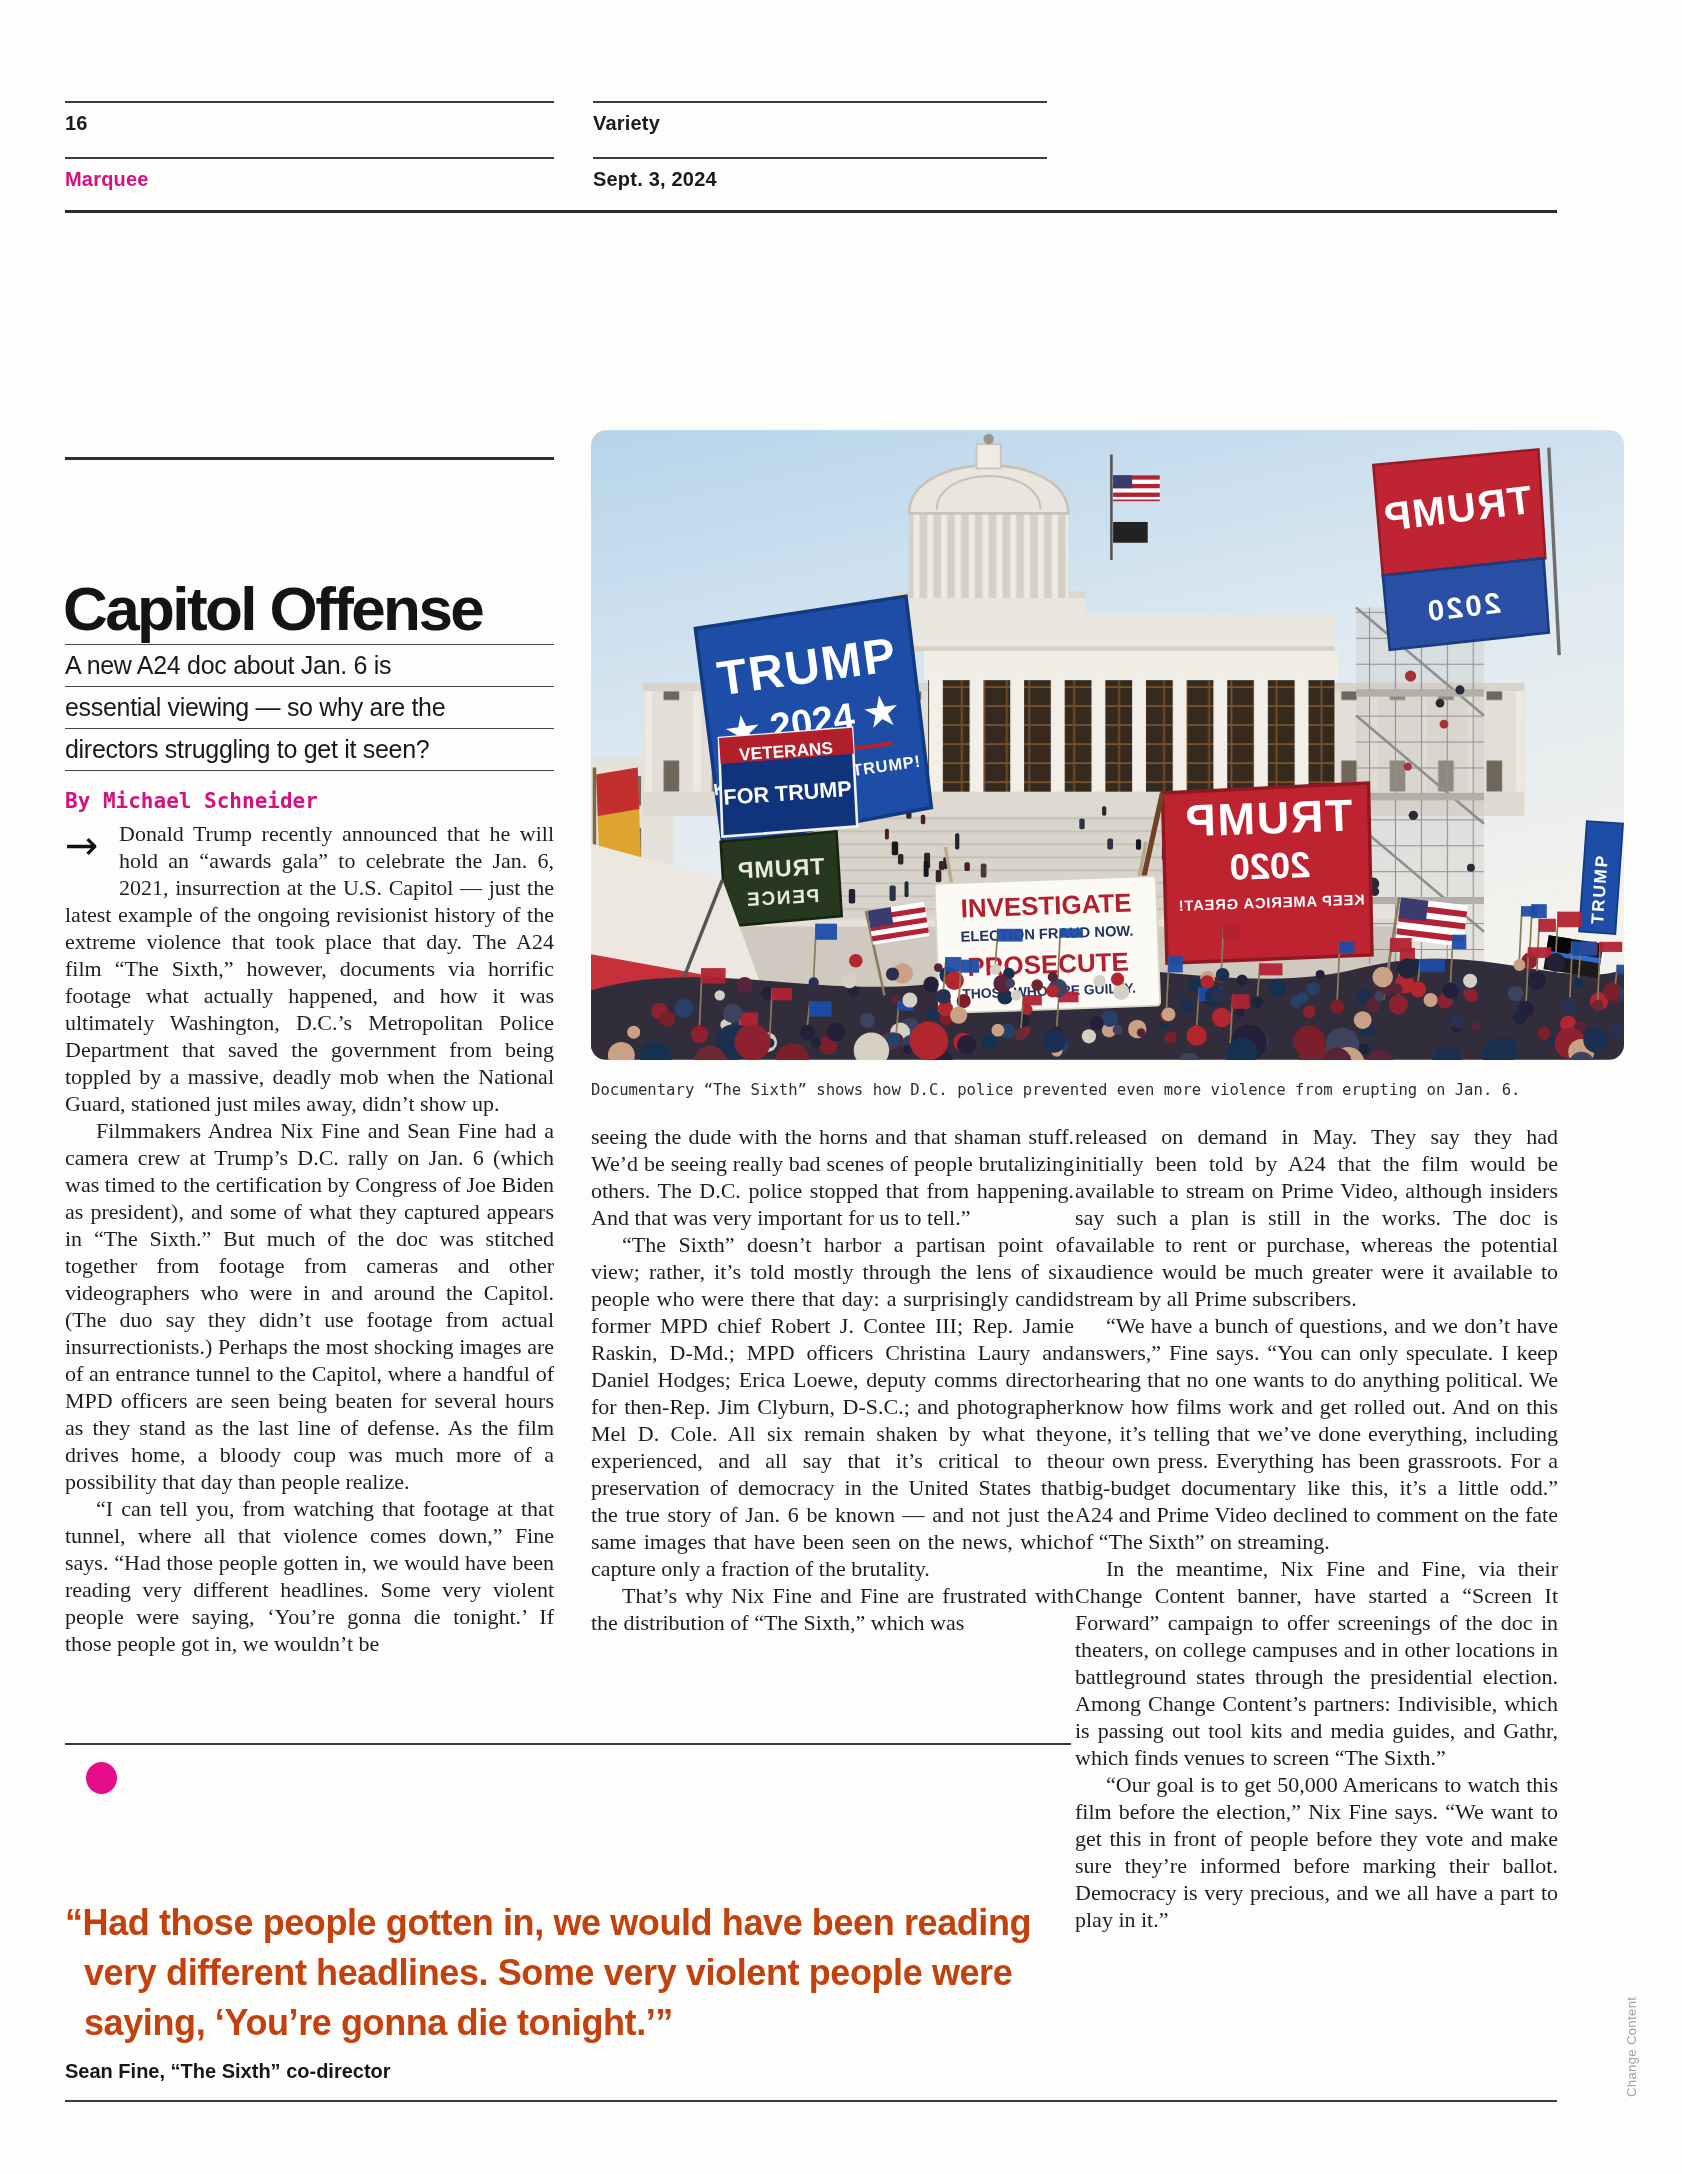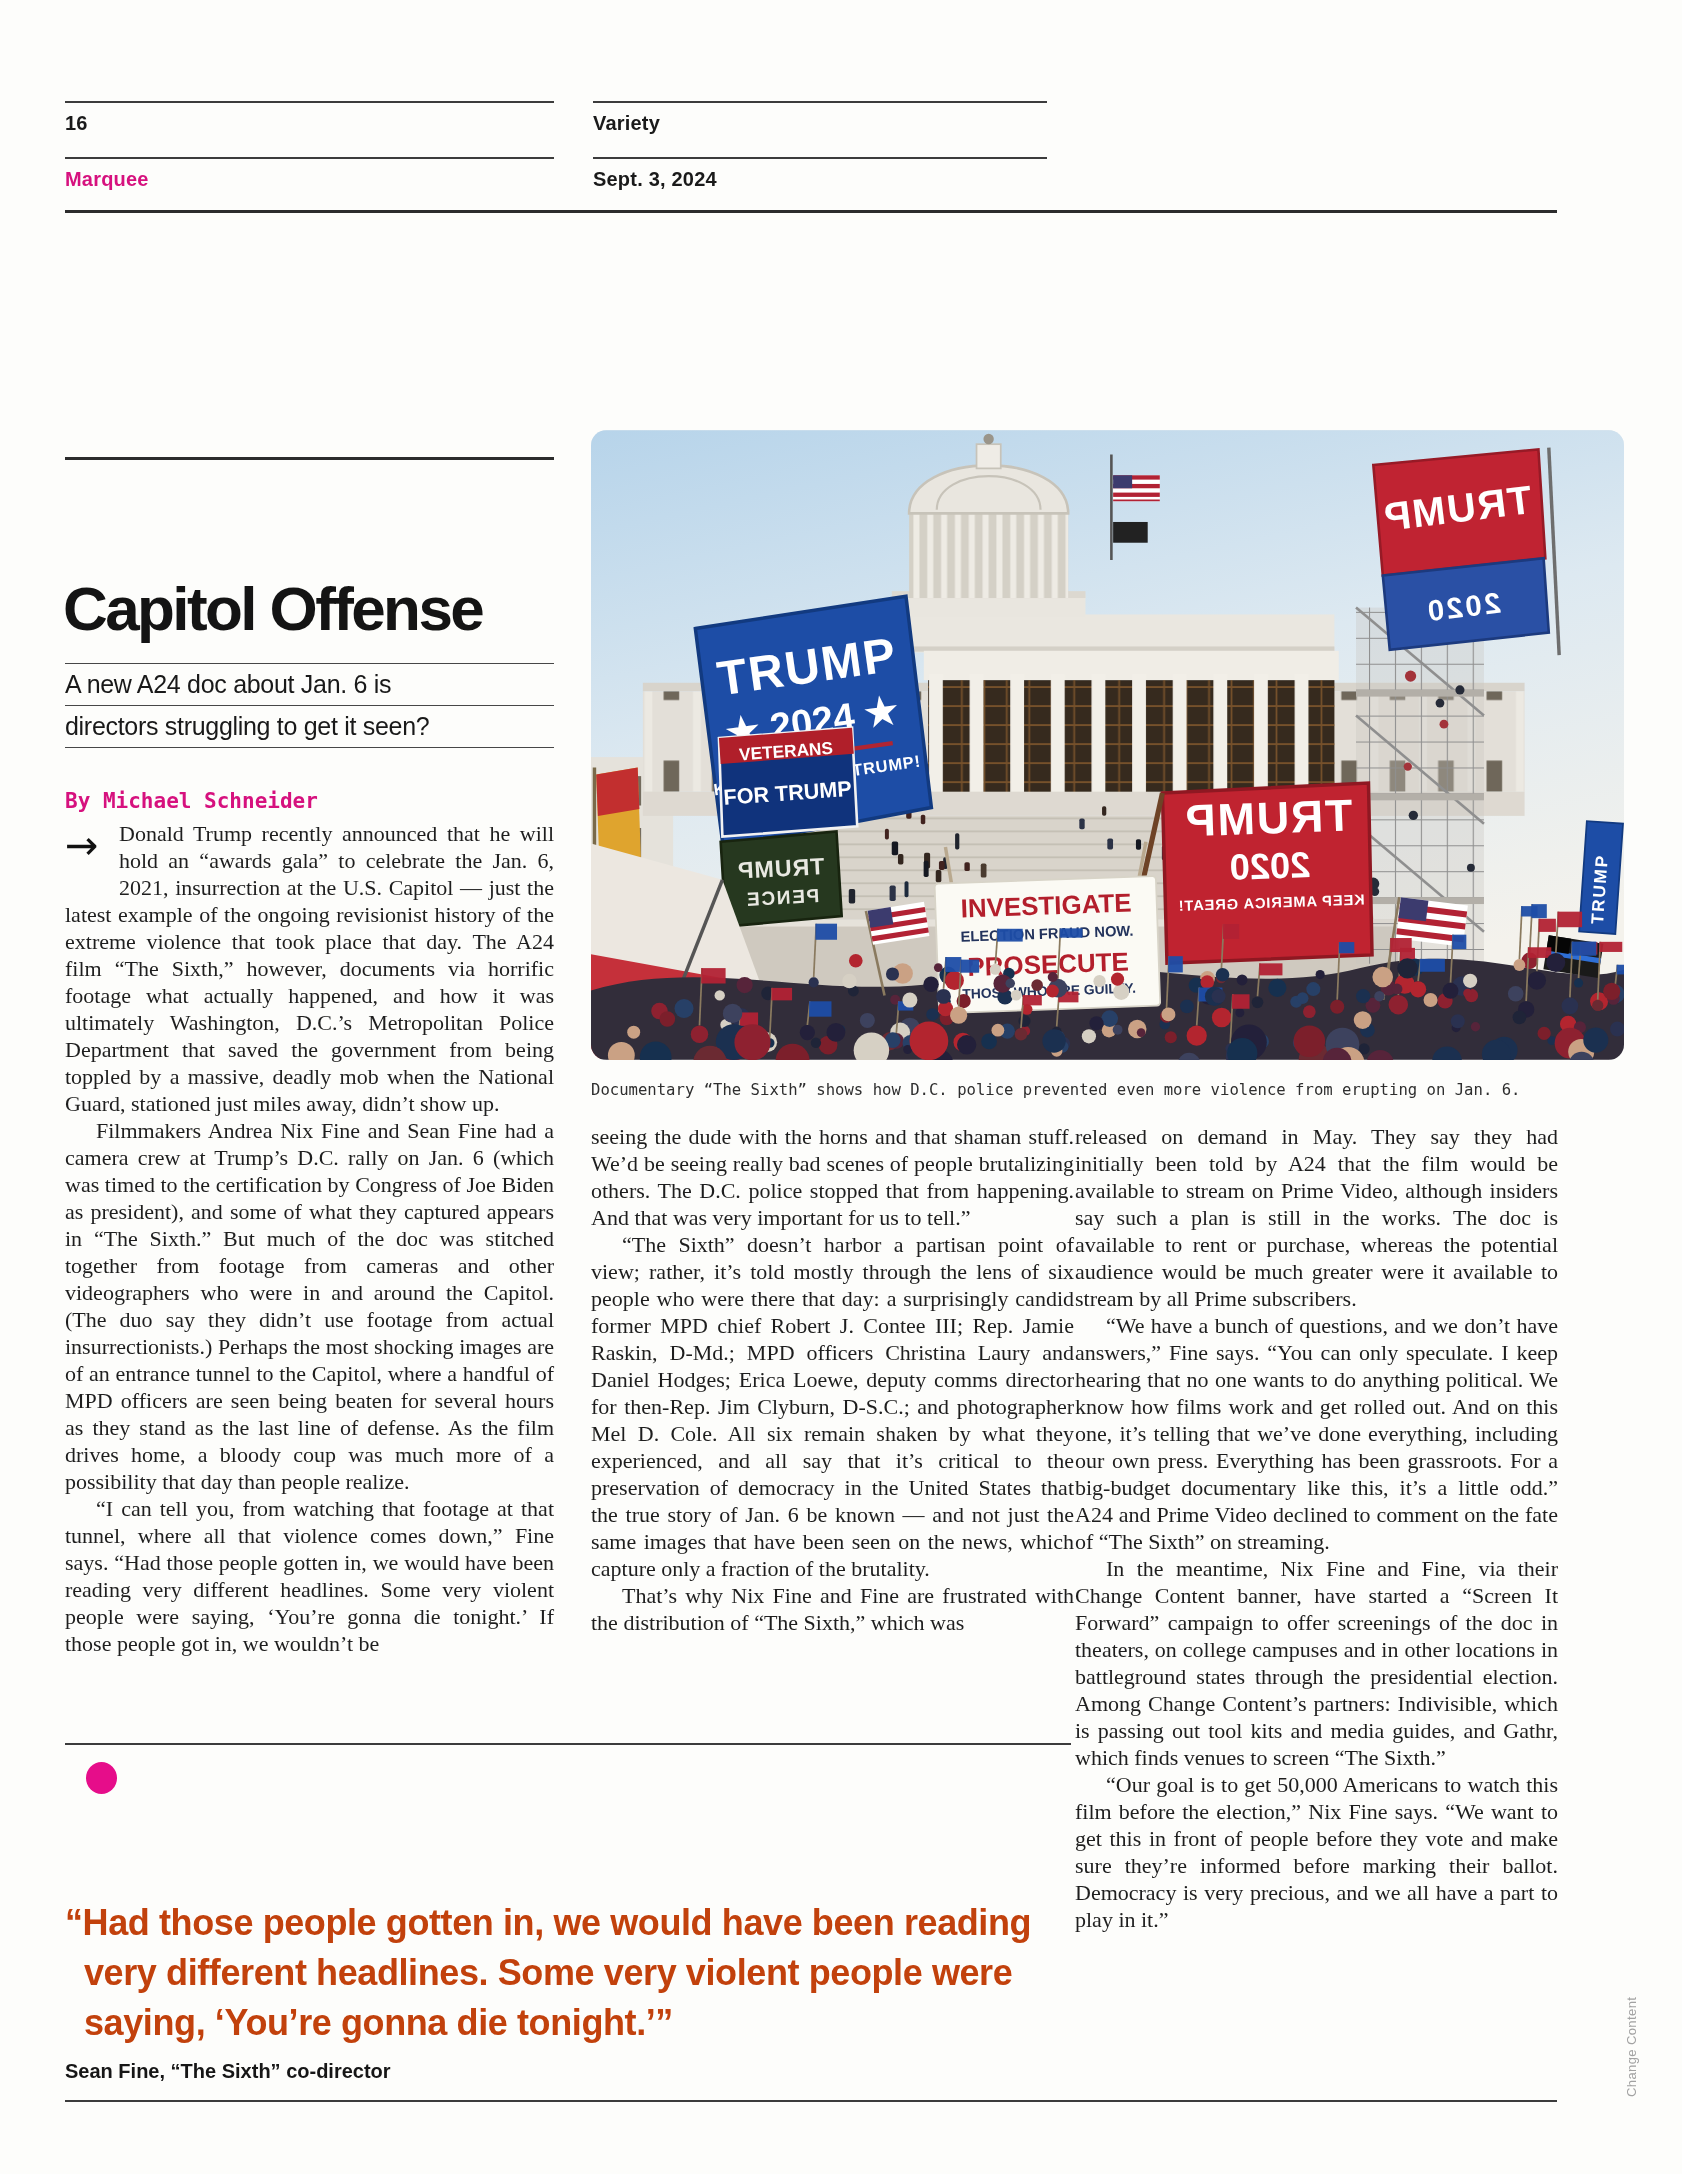--- a/index.html
+++ b/index.html
@@ -7,21 +7,21 @@
     --ink:#1c1c1c;
   }
   html,body{margin:0;padding:0;background:#fdfdfb;}
   #page{position:relative;width:1683px;height:2175px;background:#fdfdfb;overflow:hidden;
         font-family:"Liberation Sans",sans-serif;color:var(--ink);}
   .rule{position:absolute;background:#3c3c3c;height:1.7px;}
   .rule-heavy{position:absolute;background:#2c2c2c;height:2.6px;}
   .hdr-txt{position:absolute;font-size:20px;font-weight:bold;letter-spacing:0.2px;color:#1a1a1a;white-space:nowrap;}
   .hdr-accent{color:var(--accent);}
   #title{position:absolute;left:63px;top:531px;font-size:62px;font-weight:bold;letter-spacing:-2.6px;color:#141414;white-space:nowrap;}
-  #dek{position:absolute;left:65px;top:663px;width:489px;border-bottom:1.7px solid #474747;}
+  #dek{position:absolute;left:65px;top:644px;width:489px;border-bottom:1.7px solid #474747;}
   .dek-row{border-top:1.7px solid #474747;height:41px;display:flex;align-items:center;
            font-size:25px;letter-spacing:-0.3px;color:#191919;white-space:nowrap;}
   #byline{position:absolute;left:65px;top:789px;font-family:"DejaVu Sans Mono","Liberation Mono",monospace;
           font-size:21px;font-weight:bold;color:var(--accent);white-space:nowrap;text-align:right;}
   .col{position:absolute;width:489px;font-family:"Liberation Serif",serif;font-size:22px;
        line-height:27px;color:#1e1e1e;text-align:justify;}
   .col p{margin:0;}
   .col p.ind{text-indent:31px;}
   #col1{left:65px;top:820px;}
   #col2{left:591px;top:1123px;width:483px;}
@@ -54,20 +54,21 @@
   <div class="rule" style="left:65px;top:157px;width:489px;"></div>
   <div class="rule" style="left:593px;top:157px;width:454px;"></div>
   <div class="hdr-txt hdr-accent" style="left:65px;top:168px;">Marquee</div>
   <div class="hdr-txt" style="left:593px;top:168px;">Sept. 3, 2024</div>
   <div class="rule-heavy" style="left:65px;top:210px;width:1492px;"></div>
 
   <div class="rule-heavy" style="left:65px;top:457px;width:489px;"></div>
   <h1 id="title">Capitol Offense</h1>
   <div id="dek">
     <div class="dek-row">A new A24 doc about Jan. 6 is</div>
+    <div class="dek-row">essential viewing — so why are the</div>
     <div class="dek-row">directors struggling to get it seen?</div>
   </div>
   <div id="byline">By Michael Schneider</div>
 
   <div id="col1" class="col">
     <p><span class="arrow">→</span><span>Donald Trump recently announced that he will hold an “awards gala” to celebrate the Jan. 6, 2021, insurrection at the U.S. Capitol — just the latest example of the ongoing revisionist history of the extreme violence that took place that day. The A24 film “The Sixth,” however, documents via horrific footage what actually happened, and how it was ultimately Washington, D.C.’s Metropolitan Police Department that saved the government from being toppled by a massive, deadly mob when the National Guard, stationed just miles away, didn’t show up.</span></p>
     <p class="ind">Filmmakers Andrea Nix Fine and Sean Fine had a camera crew at Trump’s D.C. rally on Jan. 6 (which was timed to the certification by Congress of Joe Biden as president), and some of what they captured appears in “The Sixth.” But much of the doc was stitched together from footage from cameras and other videographers who were in and around the Capitol. (The duo say they didn’t use footage from actual insurrectionists.) Perhaps the most shocking images are of an entrance tunnel to the Capitol, where a handful of MPD officers are seen being beaten for several hours as they stand as the last line of defense. As the film drives home, a bloody coup was much more of a possibility that day than people realize.</p>
     <p class="ind">“I can tell you, from watching that footage at that tunnel, where all that violence comes down,” Fine says. “Had those people gotten in, we would have been reading very different headlines. Some very violent people were saying, ‘You’re gonna die tonight.’ If those people got in, we wouldn’t be</p>
   </div>
 

